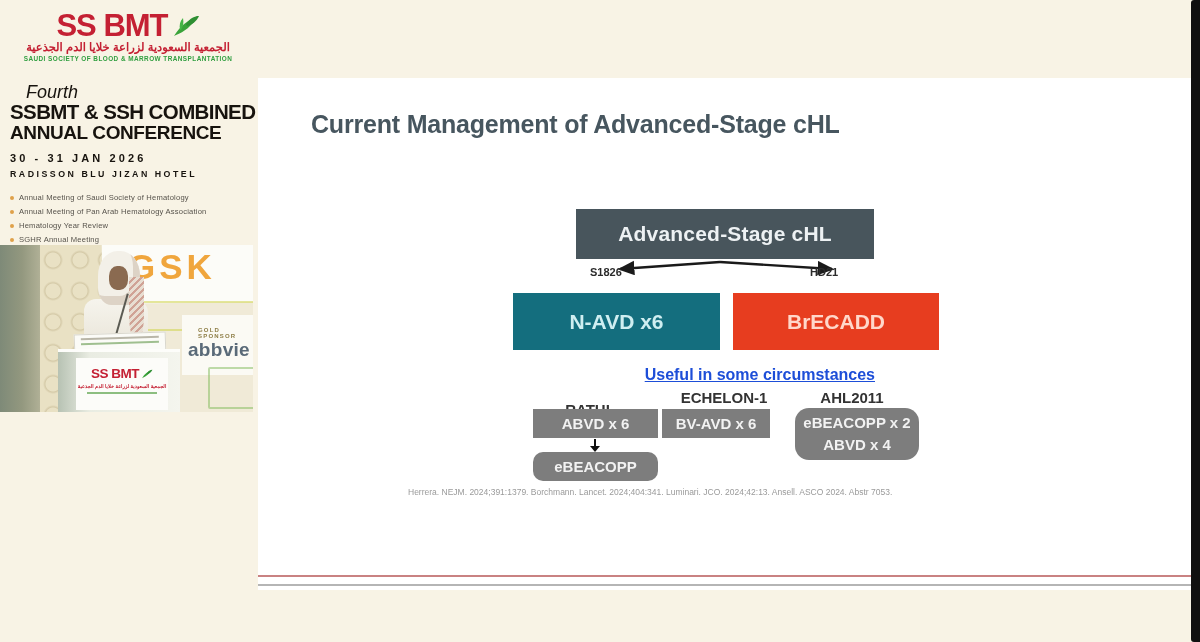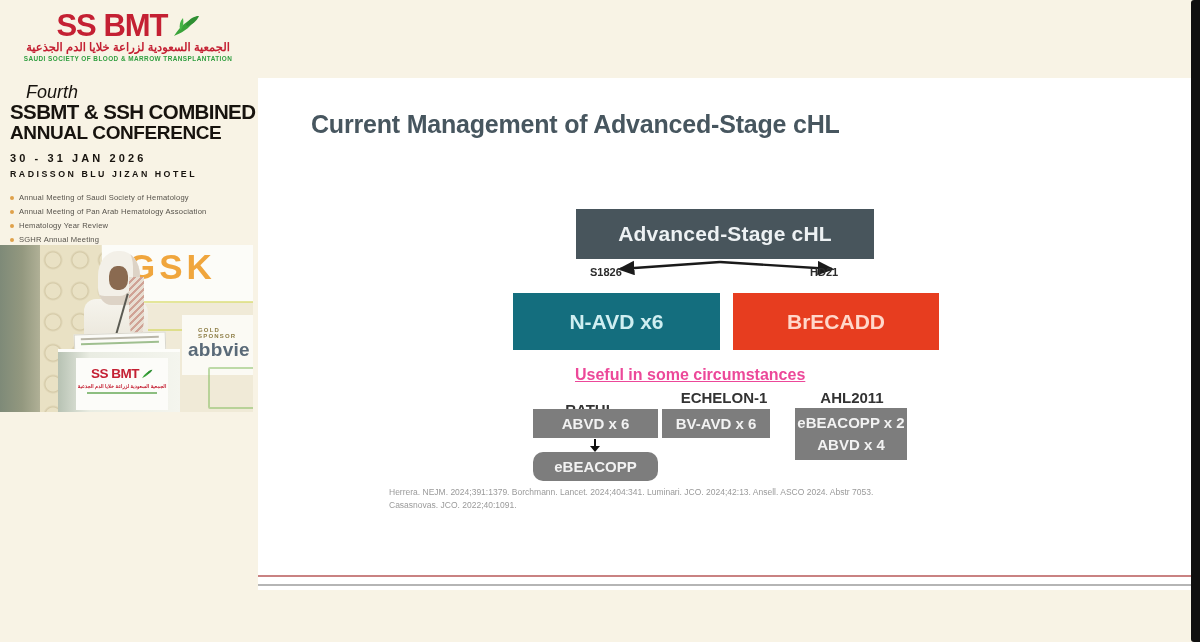--- a/index.html
+++ b/index.html
@@ -74,37 +74,37 @@
   .root-box span{color:#edf1f3;font-size:21px;font-weight:bold;letter-spacing:.2px;}
   .arrows{position:absolute;left:350px;top:178px;width:240px;height:22px;}
   .trial-label{position:absolute;font-size:11px;font-weight:bold;color:#2b2b2b;}
   .tl-left{left:332px;top:188px;width:56px;}
   .tl-right{left:552px;top:188px;width:56px;}
   .regimen{position:absolute;top:215px;height:57px;display:flex;align-items:center;justify-content:center;}
   .reg-teal{left:255px;width:207px;background:#146e7e;}
   .reg-teal span{color:#cfeef1;font-size:21px;font-weight:bold;}
   .reg-red{left:475px;width:206px;background:#e73d1f;text-align:center;}
   .reg-red span{color:#ffd7ca;font-size:21px;font-weight:bold;}
-  .section-header{position:absolute;left:317px;top:288px;width:300px;text-align:left;
-    font-size:16px;font-weight:bold;color:#ec4899;text-decoration:underline;}
+  .section-header{position:absolute;left:317px;top:288px;width:300px;text-align:right;
+    font-size:16px;font-weight:bold;color:#1d4ed8;text-decoration:underline;}
   .col-header{position:absolute;top:311px;font-size:15px;font-weight:bold;color:#333;text-align:center;}
   .ch-1{left:300px;width:64px;margin-top:12px;}
   .ch-2{left:406px;width:120px;}
   .ch-3{left:544px;width:100px;}
   .gray-box{position:absolute;background:#7d7d7d;display:flex;flex-direction:column;
     align-items:center;justify-content:center;}
   .gray-box span{color:#f2f2f2;font-size:15px;font-weight:bold;line-height:1.45;}
   .gb-abvd{left:275px;top:331px;width:125px;height:29px;}
   .gb-bvavd{left:404px;top:331px;width:108px;height:29px;}
-  .gb-ahl{left:537px;top:330px;width:112px;height:52px;}
+  .gb-ahl{left:537px;top:330px;width:124px;height:52px;border-radius:14px;}
   .gb-ebea{left:275px;top:374px;width:125px;height:29px;border-radius:10px;}
   .down-arrow-stem{position:absolute;left:336px;top:361px;width:2px;height:8px;background:#111;}
   .down-arrow-head{position:absolute;left:332px;top:368px;width:0;height:0;
     border-left:5px solid transparent;border-right:5px solid transparent;border-top:6px solid #111;}
-  .refs{position:absolute;left:131px;top:408px;width:520px;font-size:8.5px;color:#9a9a9a;line-height:1.55;}
+  .refs{position:absolute;left:150px;top:408px;width:520px;font-size:8.5px;color:#9a9a9a;line-height:1.55;}
   .line-red{position:absolute;left:0;top:497px;width:100%;height:2px;background:#c98282;}
   .line-gray{position:absolute;left:0;top:506px;width:100%;height:2px;background:#b5b5b5;}
 </style>
 </head>
 <body>
 
 <div class="screen">
 
   <div class="org-logo">
     <div class="org-name-row">
@@ -224,21 +224,20 @@
 
     <div class="down-arrow-stem"></div>
     <div class="down-arrow-head"></div>
 
     <div class="gray-box gb-ebea">
       <span>eBEACOPP</span>
     </div>
 
     <div class="refs">
       <div>Herrera. NEJM. 2024;391:1379. Borchmann. Lancet. 2024;404:341. Luminari. JCO. 2024;42:13. Ansell. ASCO 2024. Abstr 7053.</div>
-      <div>Casasnovas. JCO. 2022;40:1091.</div>
     </div>
 
     <div class="line-red"></div>
     <div class="line-gray"></div>
   </div>
 
   <div class="right-edge"></div>
 </div>
 
 </body></html>

